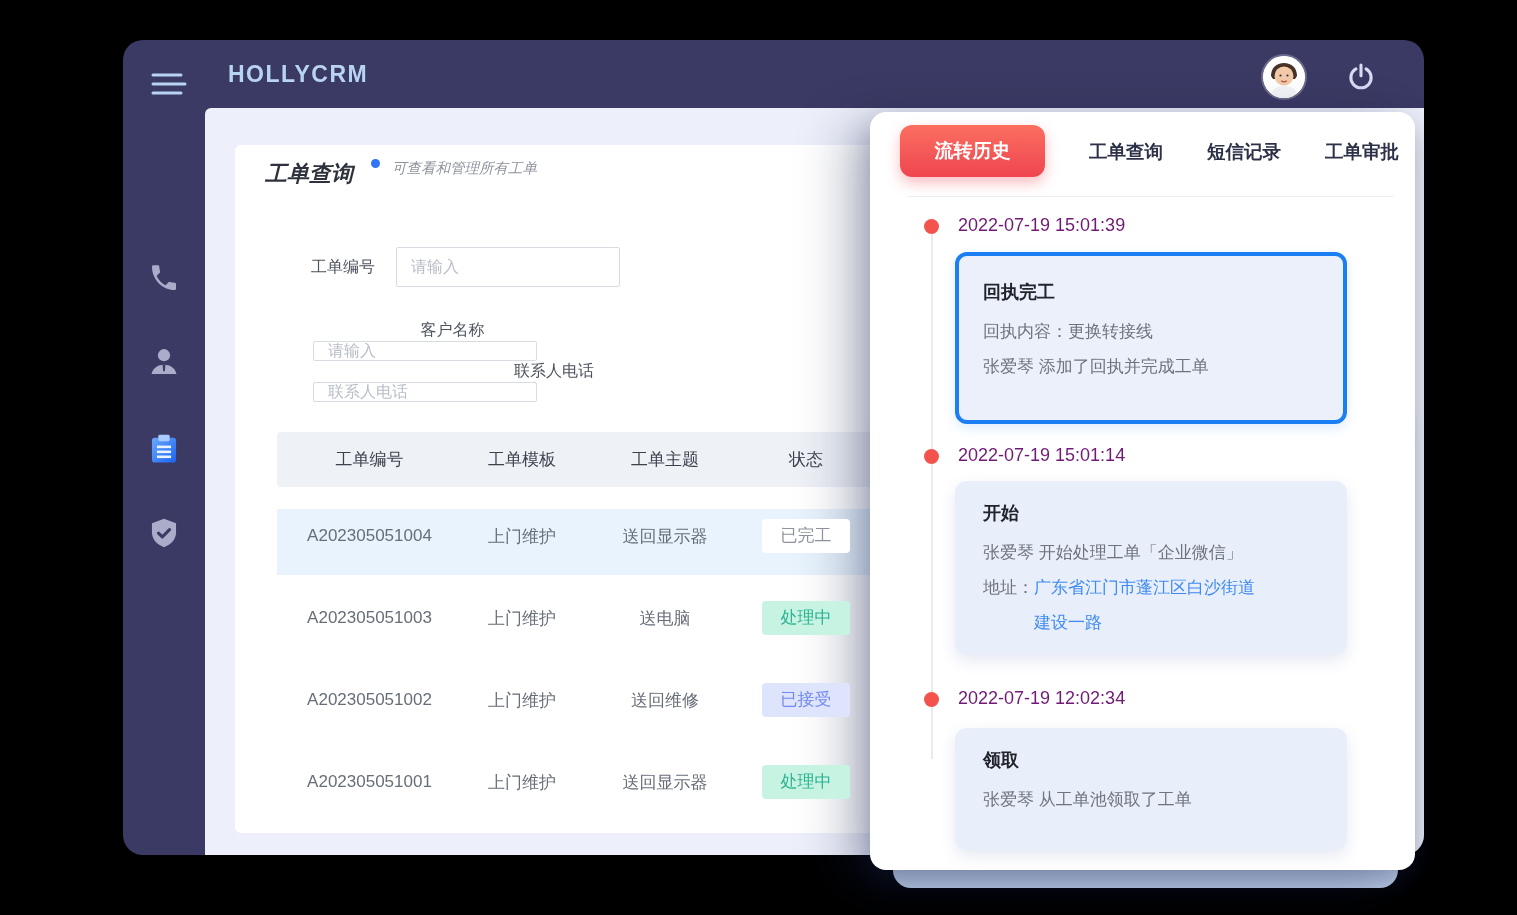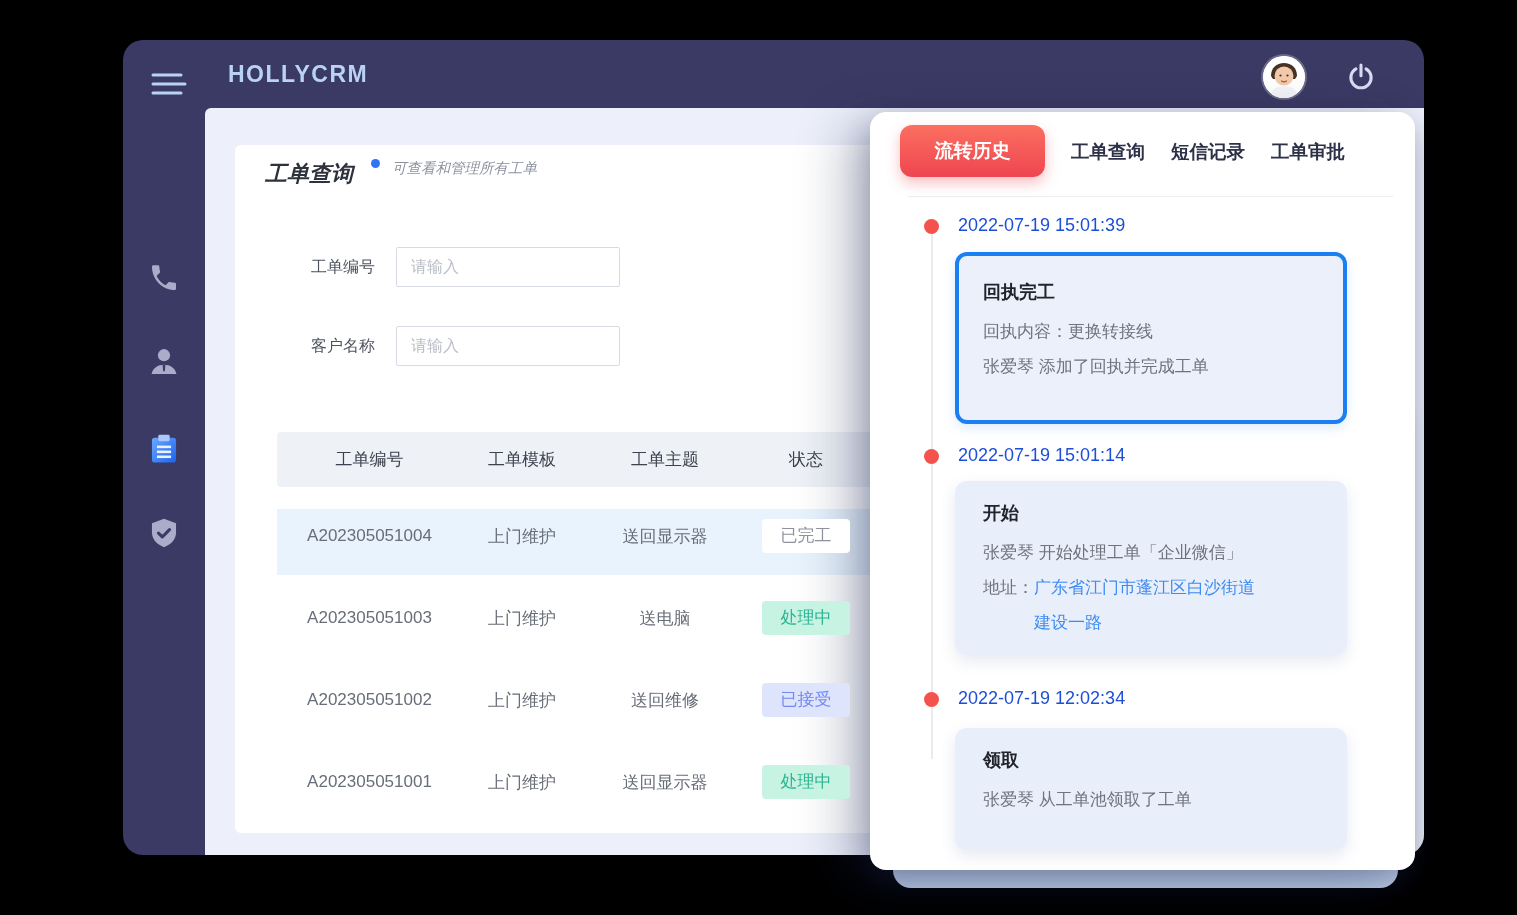--- a/index.html
+++ b/index.html
@@ -26,21 +26,21 @@
 
   
   .card { position:absolute; left:30px; top:37px; width:1160px; height:688px;
     background:#fff; border-radius:6px; }
   .card-head { position:absolute; left:30px; top:14px; display:flex; align-items:flex-start;font-style:italic; }
   .page-title { font-size:22px; font-weight:bold; color:#2e323c; }
   .tip-dot { width:9px; height:9px; border-radius:50%; background:#2f74f6; margin:0 12px 0 18px; }
   .subtitle { font-size:14.5px; color:#8d929d; }
 
   .f-row { position:absolute; left:0; height:40px; display:flex; align-items:center; }
-  .f-row1 { top:102px; } .f-row2 { top:181px; }
+  .f-row1 { top:102px; } .f-row2 { top:175px;flex-direction:column; }
   .f-label { font-size:16px; color:#4d535e; text-align:right; }
   .lab1 { width:140px; } .lab2 { width:139px; margin-left:220px; }
   .f-input { width:224px; height:40px; margin-left:21px; border:1px solid #d7dbe2; border-radius:2px;
     padding:0 14px; font-size:16px; color:#333; background:#fff; outline:none;
     font-family:"Liberation Sans","DejaVu Sans",sans-serif; }
   .f-input::placeholder { color:#b9bec7; }
 
   
   .table { position:absolute; left:42px; top:287px; width:1095px; }
   .thead { display:grid; grid-template-columns:185px 120px 166px 116px 1fr; height:55px;
@@ -57,31 +57,31 @@
     font-size:17px; }
   .st-done { background:#ffffff; color:#8d929c; }
   .st-processing { background:#c7f3e2; color:#2cb391; }
   .st-accepted { background:#dde4fb; color:#7288f2; }
 
   
   .backcard { position:absolute; left:893px; top:400px; width:505px; height:488px;
     border-radius:18px; background:#c4d5ee; box-shadow:0 10px 24px rgba(0,0,0,.45); }
   .panel { position:absolute; left:870px; top:112px; width:545px; height:758px; background:#fff;
     border-radius:16px; box-shadow:-25px 12px 50px rgba(25,35,80,.28), 0 12px 30px rgba(25,35,80,.3); }
-  .tabs { position:absolute; left:30px; top:13px; height:52px; display:flex; align-items:center; gap:26px; }
+  .tabs { position:absolute; left:30px; top:13px; height:52px; display:flex; align-items:center; gap:44px; }
   .tab-active { width:145px; height:52px; border-radius:12px; border:none; cursor:pointer;
     background:linear-gradient(180deg,#fb6f60,#ef4550); color:#fff; font-size:19px; font-weight:bold;
     box-shadow:0 6px 14px rgba(240,70,80,.35);
     font-family:"Liberation Sans","DejaVu Sans",sans-serif; }
   .tab { font-size:18.5px; font-weight:600; color:#2d3148; cursor:pointer; }
   .pdivider { position:absolute; left:38px; right:22px; top:84px; height:1px; background:#ecedf2; }
 
   .tl-line { position:absolute; left:61px; top:122px; width:2px; height:525px; background:#e9ebf1; }
   .tl-dot { position:absolute; left:54px; width:15px; height:15px; border-radius:50%; background:#f4534d; }
-  .tl-time { position:absolute; left:88px; font-size:18px; font-weight:500; color:#1d4ed8; }
+  .tl-time { position:absolute; left:88px; font-size:18px; font-weight:500; color:#701a75; }
   .tl-card { position:absolute; left:85px; width:392px; border-radius:12px; background:#e9eefb;
     padding:20px 24px 0 28px; }
   .tl-card .t { font-size:18px; font-weight:bold; color:#21242b; margin-bottom:10px; }
   .tl-card .ln { font-size:17px; color:#6e737c; line-height:35px; }
   .card-sel { background:#ebf0fa; border:4px solid #1b7ef2; padding:24px 20px 0 24px;
     box-shadow:0 4px 12px rgba(27,126,242,.15); }
   .card-soft { box-shadow:0 6px 16px rgba(80,100,160,.14); }
   .addr-link { color:#3e8bf0; cursor:pointer; }
   .addr-wrap2 { padding-left:51px; }
 </style>

